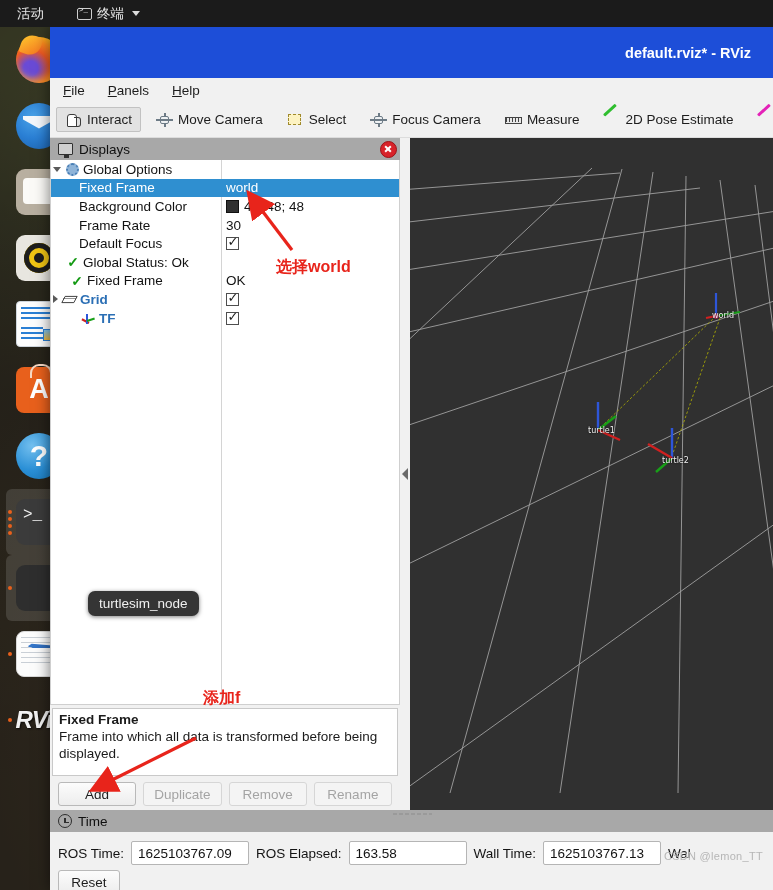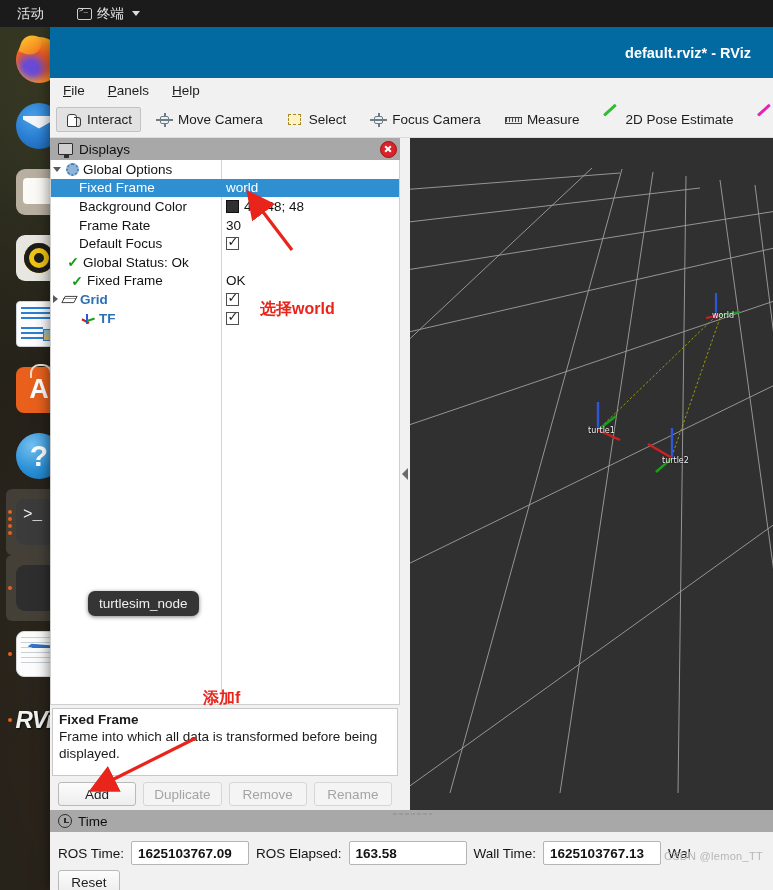--- a/index.html
+++ b/index.html
@@ -168,21 +168,21 @@
   }
 
   
   .rviz-win {
     position:absolute; left:50px; top:27px; width:723px; height:863px;
     background:#f1f1f1; z-index:50;
     box-shadow: 0 0 14px rgba(0,0,0,.55);
     display:flex; flex-direction:column;
   }
   .titlebar {
-    height: 51px; background:#0369a1; color:#ffffff;
+    height: 51px; background:#1d4ed8; color:#ffffff;
     display:flex; align-items:center; justify-content:flex-end;
     padding-right: 22px; font-size:14.5px; font-weight:bold; flex:none;
   }
   .menubar {
     height: 24px; background:#f1f1f1; display:flex; align-items:center;
     padding-left: 13px; gap: 23px; font-size:13.5px; color:#1d1d1d; flex:none;
   }
   .menubar span { cursor:default; }
   .menubar u { text-decoration: underline; }
 
@@ -393,21 +393,21 @@
   }
   .time-row {
     flex:none; height:38px; display:flex; align-items:center; gap:7px;
     padding: 4px 8px 0 8px; font-size:13.5px; color:#141414;
     background:#f1f1f1; overflow:hidden;
   }
   .tinput {
     height:24px; background:#fff; border:1px solid #b5b5b5; border-radius:2px;
     padding: 0 6px; display:flex; align-items:center; font-size:13.5px; color:#121212;
   }
-  .tinput.w1 { width:118px;font-weight:bold; }
+  .tinput.w1 { width:118px; }
   .watermark {
     position:absolute; right:10px; bottom:28px; font-size:11px; color:#b6b6b6;
     letter-spacing:.3px;
   }
   .reset-wrap { flex:none; height:20px; padding-left:8px; }
   .reset-btn {
     width:62px; height:24px; border:1px solid #b9b9b9; border-radius:3px;
     background: linear-gradient(#fcfcfc,#ededed); font-size:13.5px; color:#1d1d1d;
     display:flex; align-items:center; justify-content:center;
   }
@@ -754,16 +754,16 @@
 
   <svg class="anno-svg">
     <defs>
       <marker id="ah" markerWidth="9" markerHeight="9" refX="5" refY="4.5" orient="auto">
         <path d="M0,0 L9,4.5 L0,9 z" fill="#e8241b"></path>
       </marker>
     </defs>
     <line x1="292" y1="250" x2="254" y2="200" stroke="#e8241b" stroke-width="3.2" marker-end="url(#ah)"></line>
     <line x1="196" y1="738" x2="100" y2="786" stroke="#e8241b" stroke-width="3.2" marker-end="url(#ah)"></line>
   </svg>
-  <span class="anno-text" style="left:260px; top:257px;margin-top:42px;">选择world</span>
+  <span class="anno-text" style="left:276px; top:257px;">选择world</span>
   <span class="anno-text" style="left:203px; top:688px;">添加f</span>
 
 </div>
 
 </body></html>

